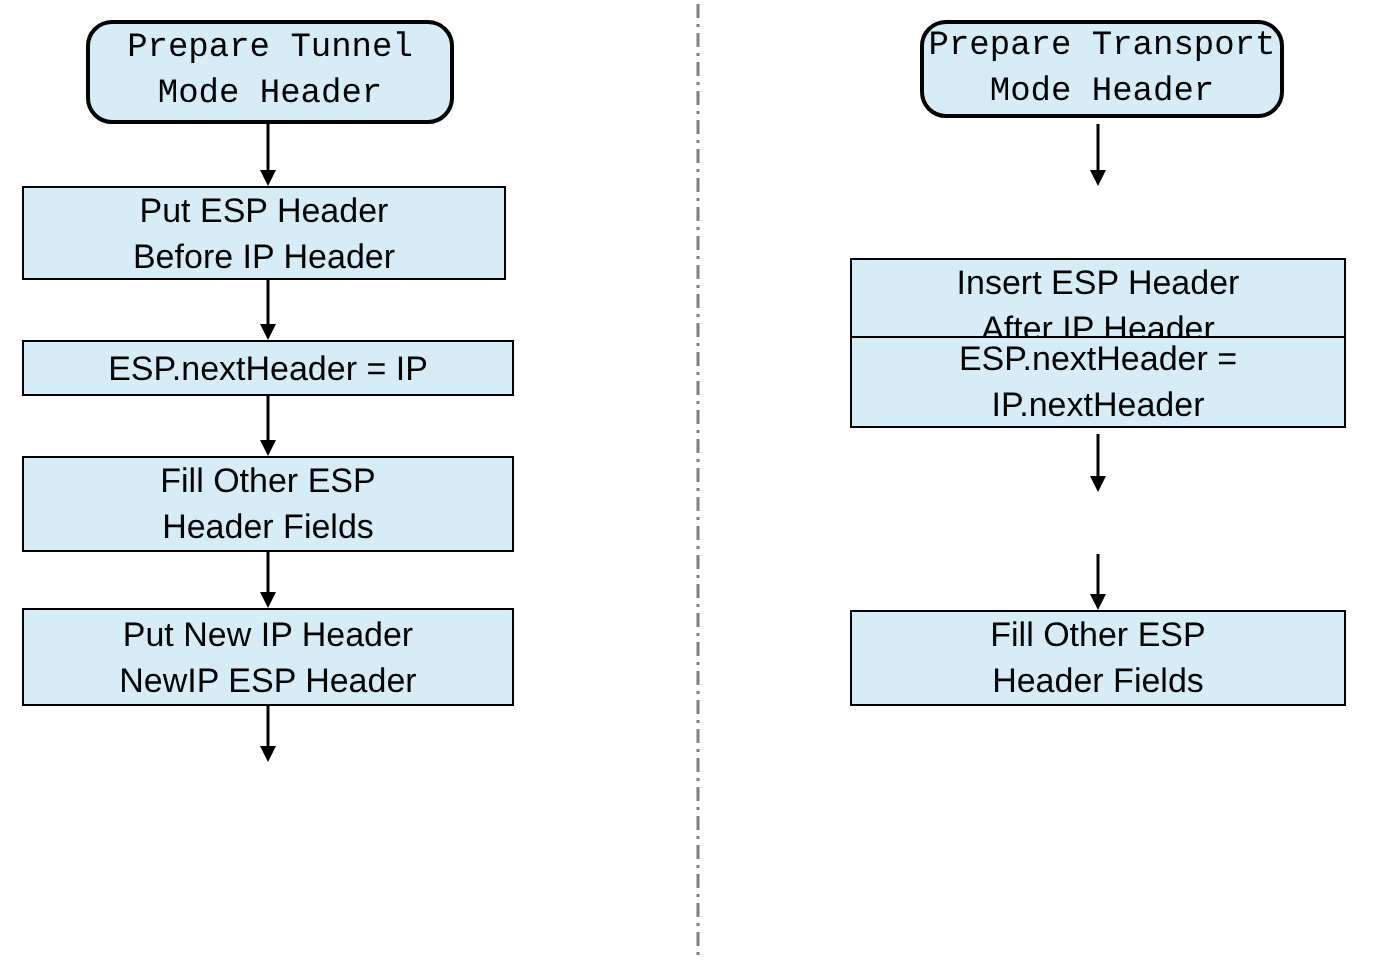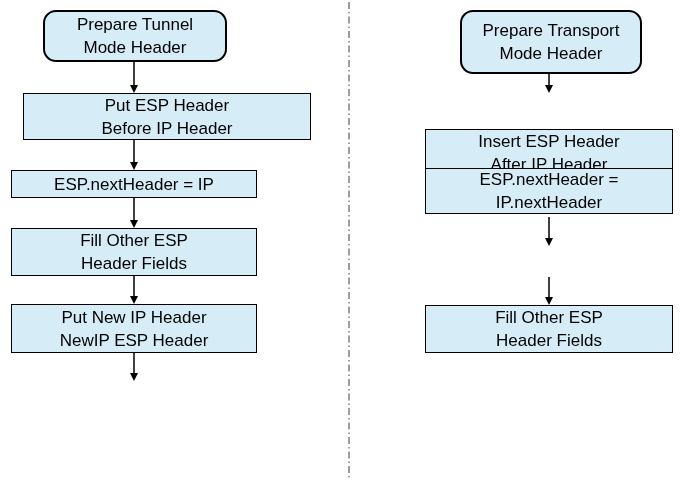--- a/index.html
+++ b/index.html
@@ -33,20 +33,21 @@
     white-space: pre-line;
     font-size: 17px;
     line-height: 23px;
     color: #000000;
     background: #d6edf8;
     border: 1.5px solid #000000;
   }
   .box.rounded {
     border-width: 2px;
     border-radius: 13px;
+    font-family: Liberation Mono, monospace;
   }
 </style>
 </head>
 <body>
 
 <div class="canvas">
 
   <svg class="overlay" width="695" height="482" viewBox="0 0 695 482">
 
     <line x1="349" y1="2" x2="349" y2="480" stroke="#7f7f7f" stroke-width="1.5" stroke-dasharray="7 3 1.5 3"></line>
@@ -86,33 +87,33 @@
     </g>
     <g>
       <line x1="549" y1="277" x2="549" y2="298" stroke="#000" stroke-width="1.5"></line>
       <polygon points="545,297 553,297 549,305" fill="#000"></polygon>
     </g>
   </svg>
 
   <div class="box rounded" style="left:43px; top:10px; width:184px; height:52px;">Prepare Tunnel
 Mode Header</div>
 
-  <div class="box" style="left:23px; top:93px; width:288px; height:47px;">Put ESP Header
+  <div class="box" style="left:11px; top:93px; width:242px; height:47px;">Put ESP Header
 Before IP Header</div>
 
   <div class="box" style="left:11px; top:170px; width:246px; height:28px;">ESP.nextHeader = IP</div>
 
   <div class="box" style="left:11px; top:228px; width:246px; height:48px;">Fill Other ESP
 Header Fields</div>
 
   <div class="box" style="left:11px; top:304px; width:246px; height:49px;">Put New IP Header
 NewIP ESP Header</div>
 
 
-  <div class="box rounded" style="left:460px; top:10px; width:182px; height:64px;">Prepare Transport
+  <div class="box rounded" style="left:460px; top:10px; width:182px; height:49px;">Prepare Transport
 Mode Header</div>
 
   <div class="box" style="left:425px; top:93px; width:248px; height:47px;margin-top:36px;">Insert ESP Header
 After IP Header</div>
 
   <div class="box" style="left:425px; top:168px; width:248px; height:46px;">ESP.nextHeader =
 IP.nextHeader</div>
 
 
   <div class="box" style="left:425px; top:305px; width:248px; height:48px;">Fill Other ESP

